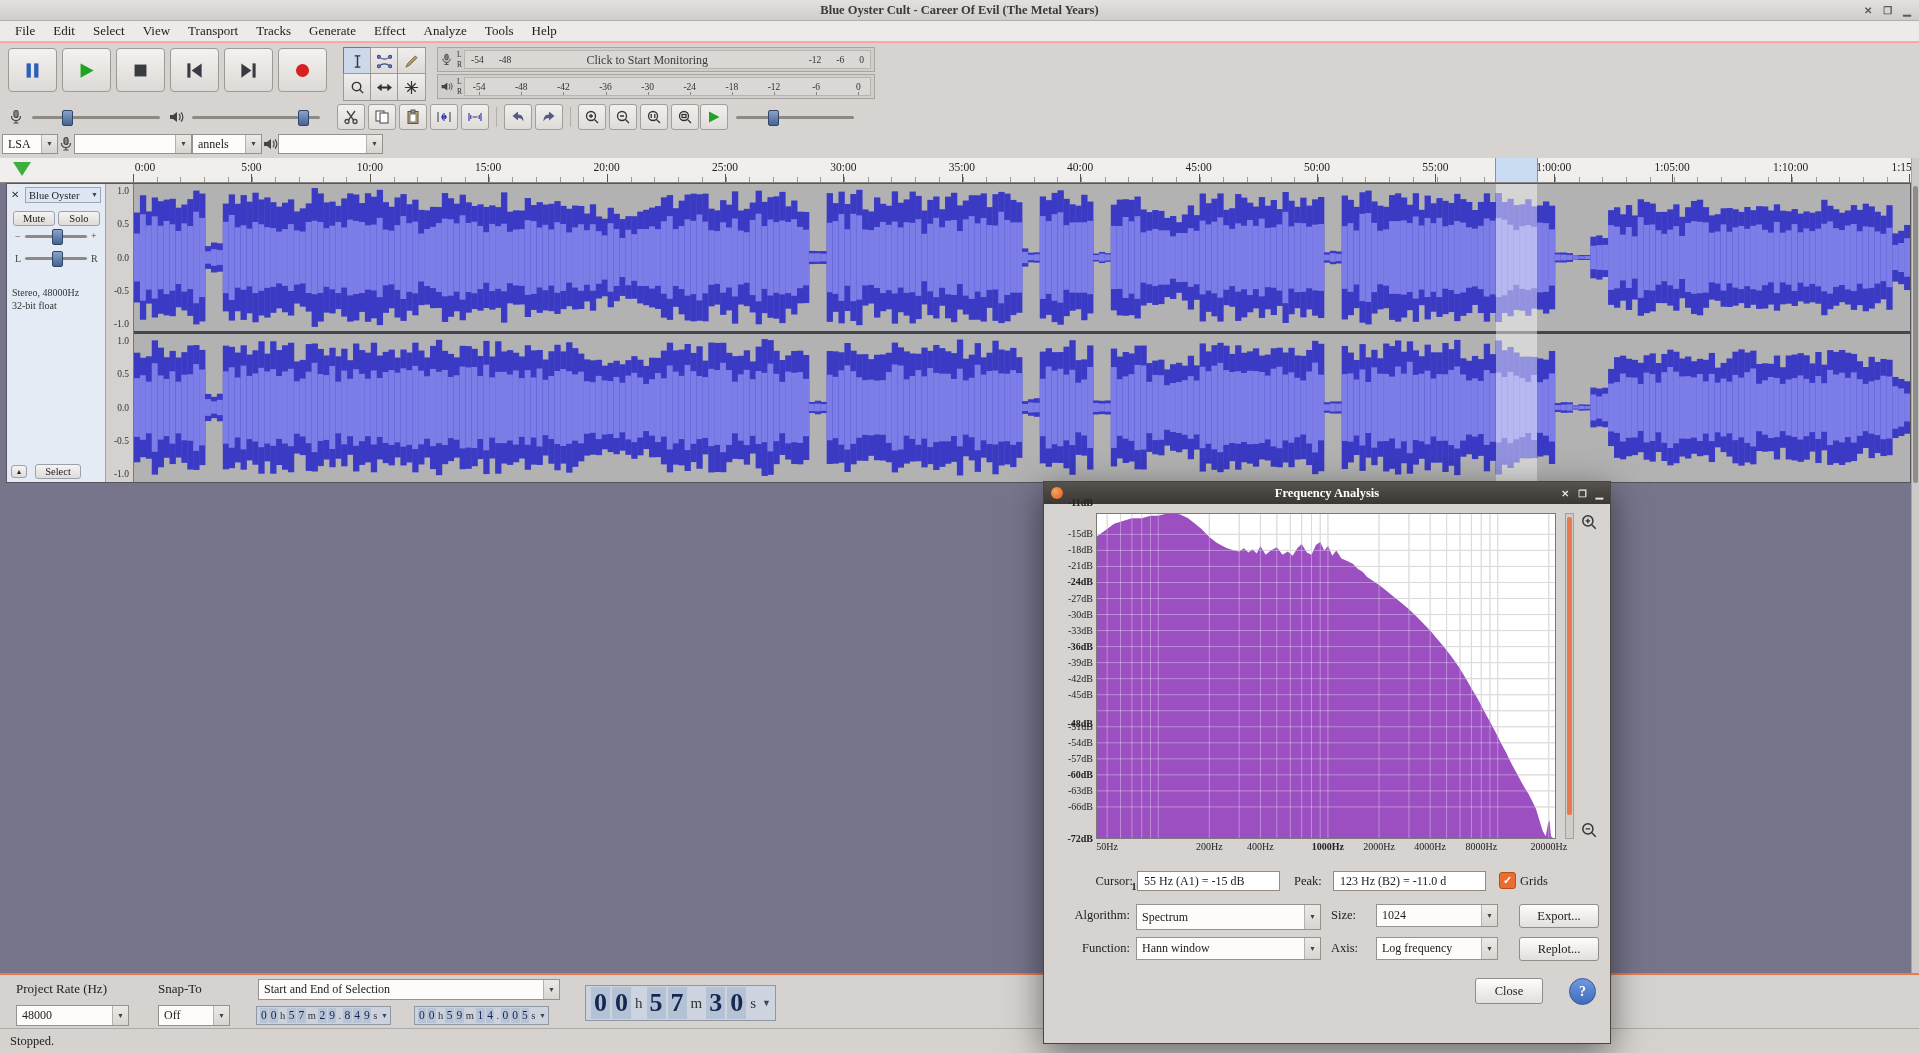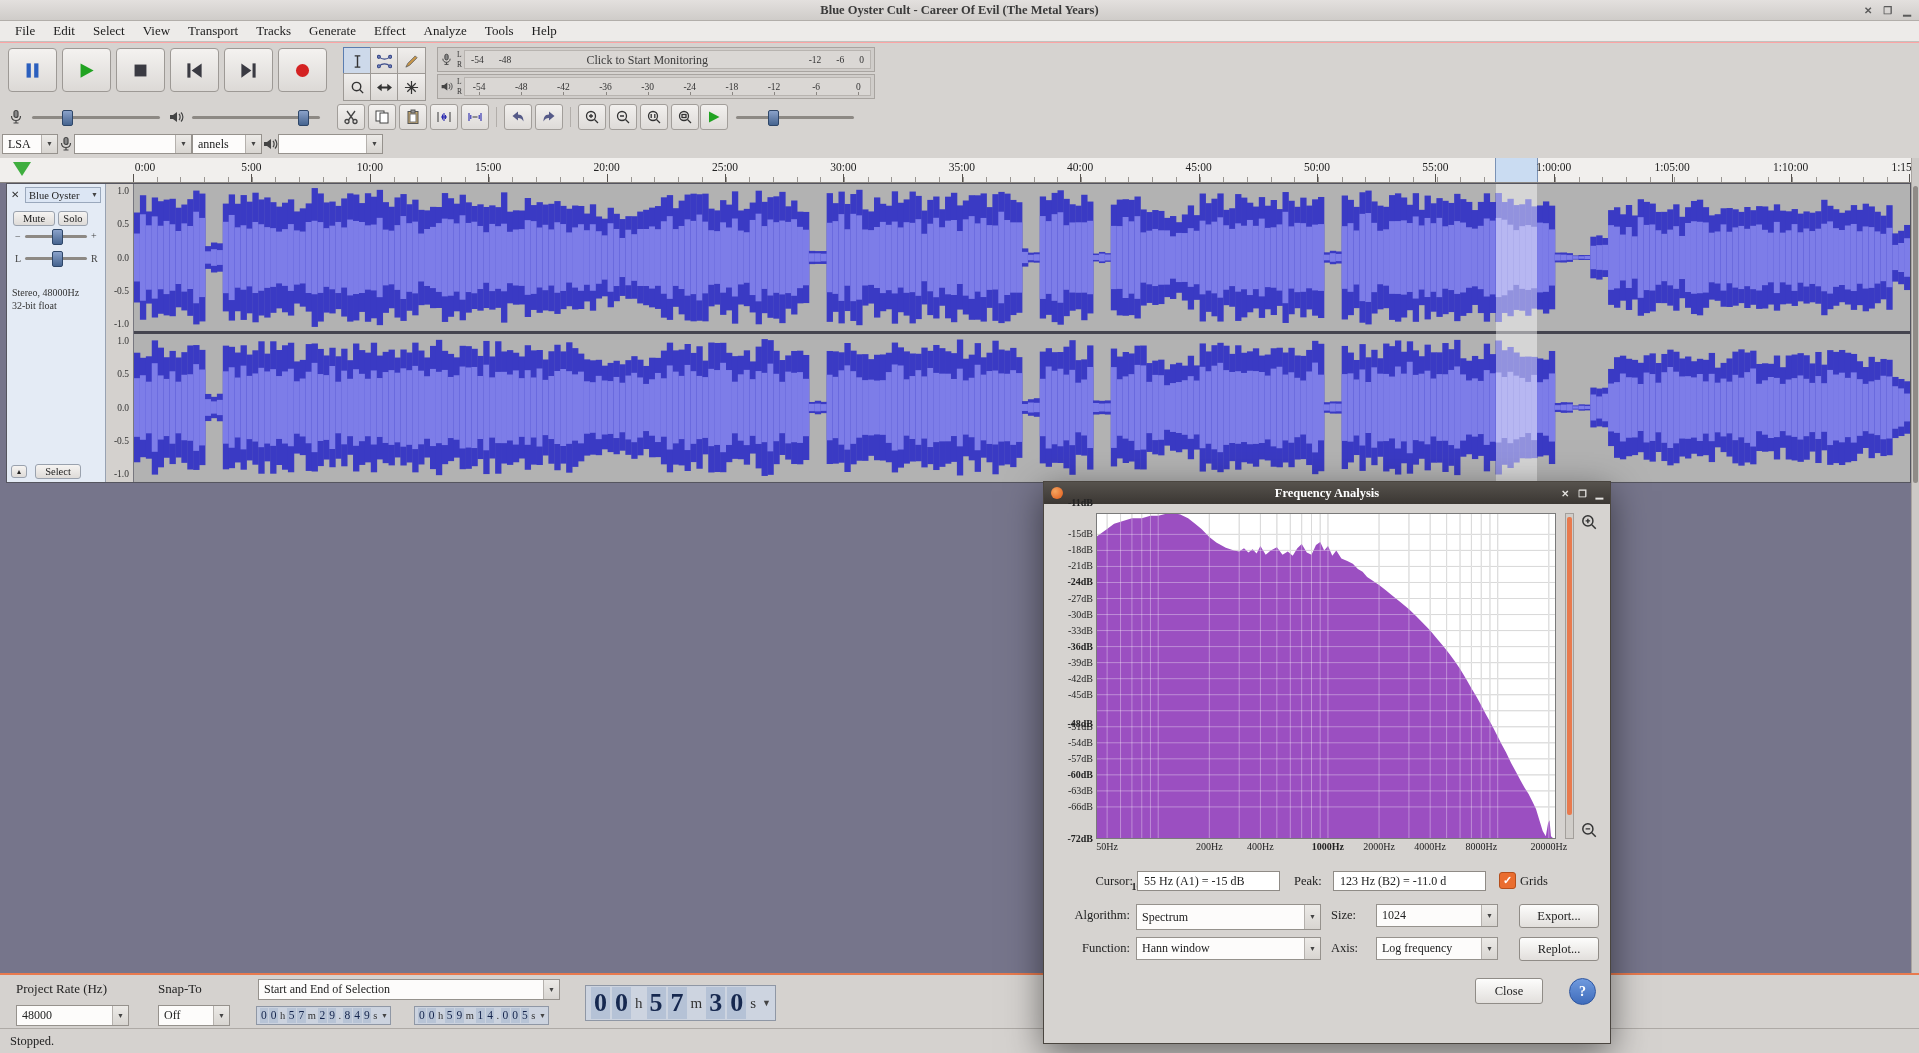--- a/index.html
+++ b/index.html
@@ -482,21 +482,21 @@
   <div class="trackarea">
     <div class="track-panel">
       <span class="abs" style="left:4px;top:5px;font-size:10px;color:#333;">✕</span>
       <div class="combo" style="position:absolute;left:18px;top:3px;width:76px;height:16px;background:#dce6f4;border-color:#9aa8bc;">
         <span class="combo-text" style="font-size:10.5px;padding:0 3px;">Blue Oyster</span>
         <span class="combo-arrow" style="width:11px;background:#dce6f4;border-left:none;">▼</span>
       </div>
       <div class="small-btn" style="position:absolute;left:6px;top:27px;width:42px;height:15px;">
           <span>Mute</span>
         </div>
-      <div class="small-btn" style="position:absolute;left:51px;top:27px;width:30px;height:15px;">
+      <div class="small-btn" style="position:absolute;left:51px;top:27px;width:42px;height:15px;">
           <span>Solo</span>
         </div>
       <span class="abs" style="left:8px;top:47px;font-size:10px;color:#444;">−</span>
       <div class="slider" style="position:absolute;left:18px;top:44px;width:62px;">
         <div class="strack"></div>
         <div class="sthumb" style="left:27px;"></div>
       </div>
       <span class="abs" style="left:84px;top:46px;font-size:10px;color:#444;">+</span>
       <span class="abs" style="left:8px;top:69px;font-size:10px;color:#444;">L</span>
       <div class="slider" style="position:absolute;left:18px;top:66px;width:62px;">

